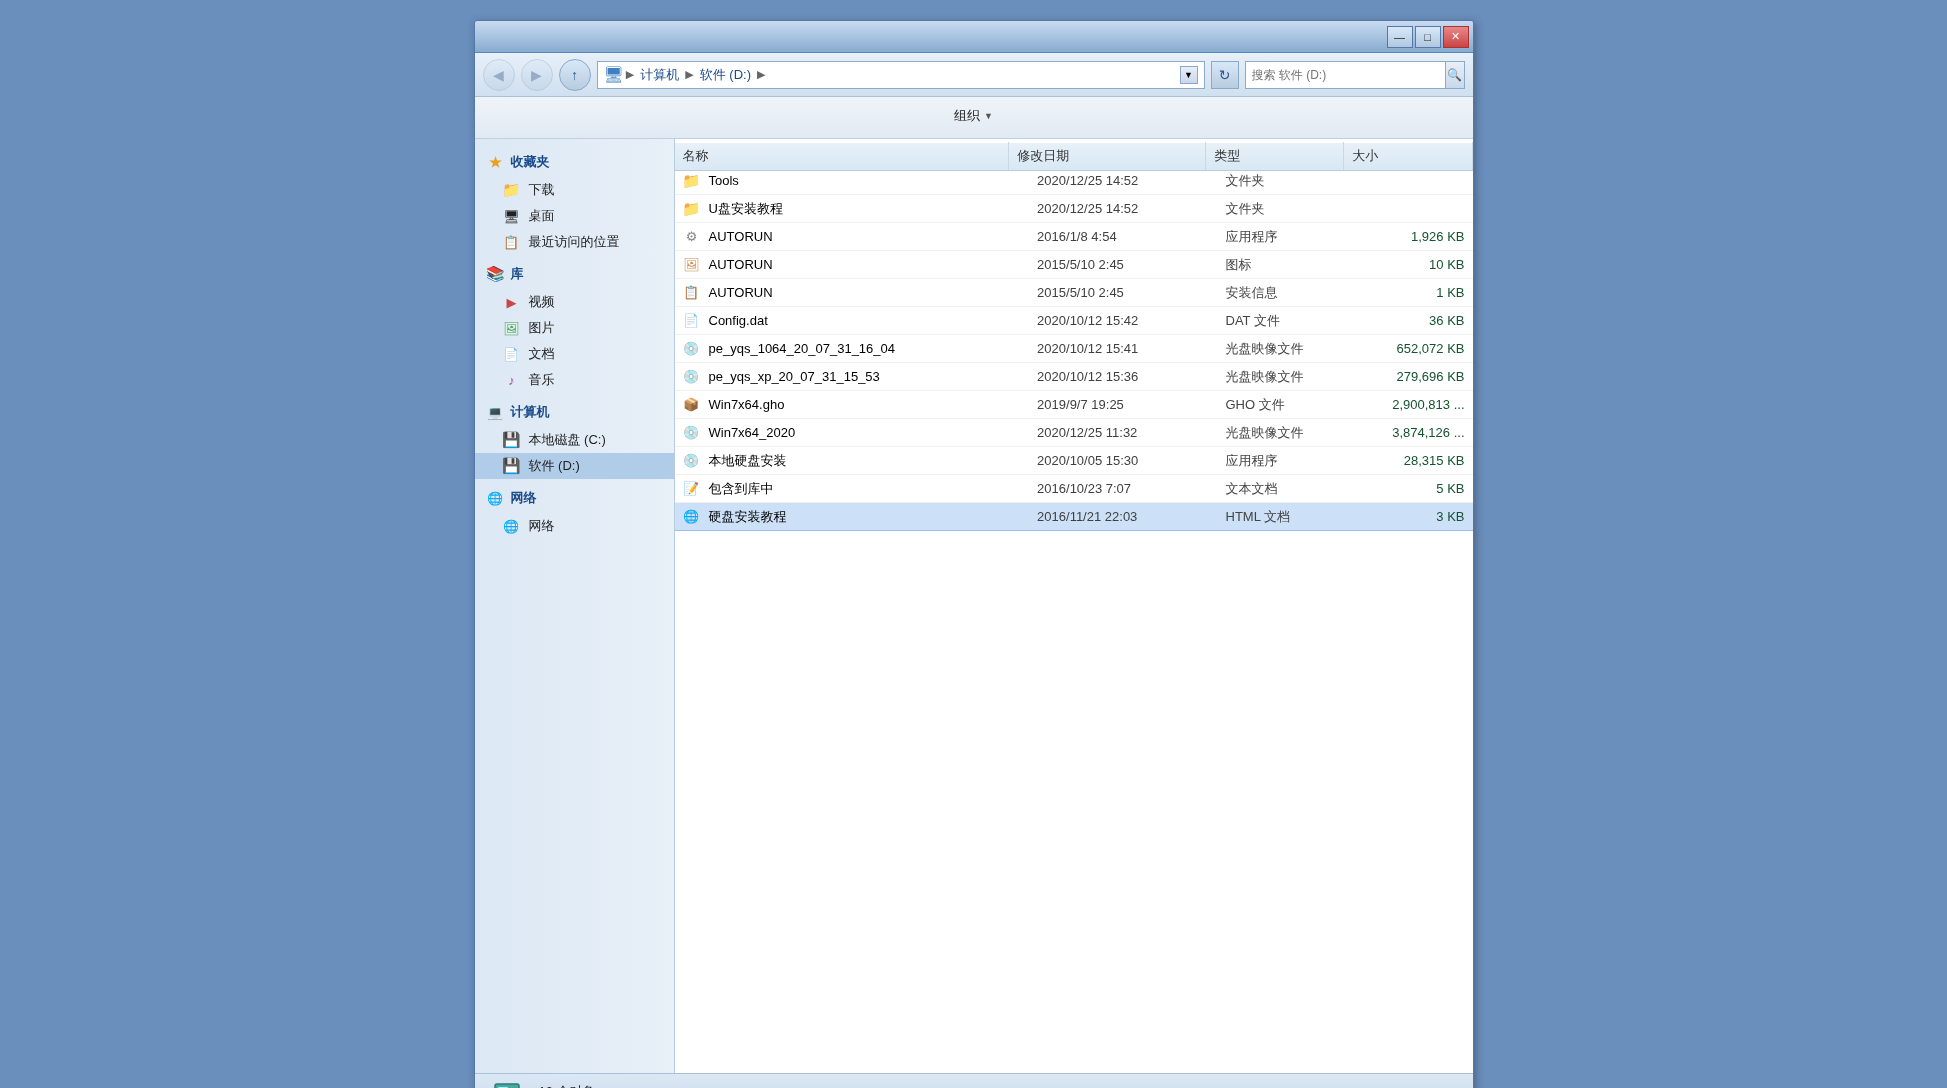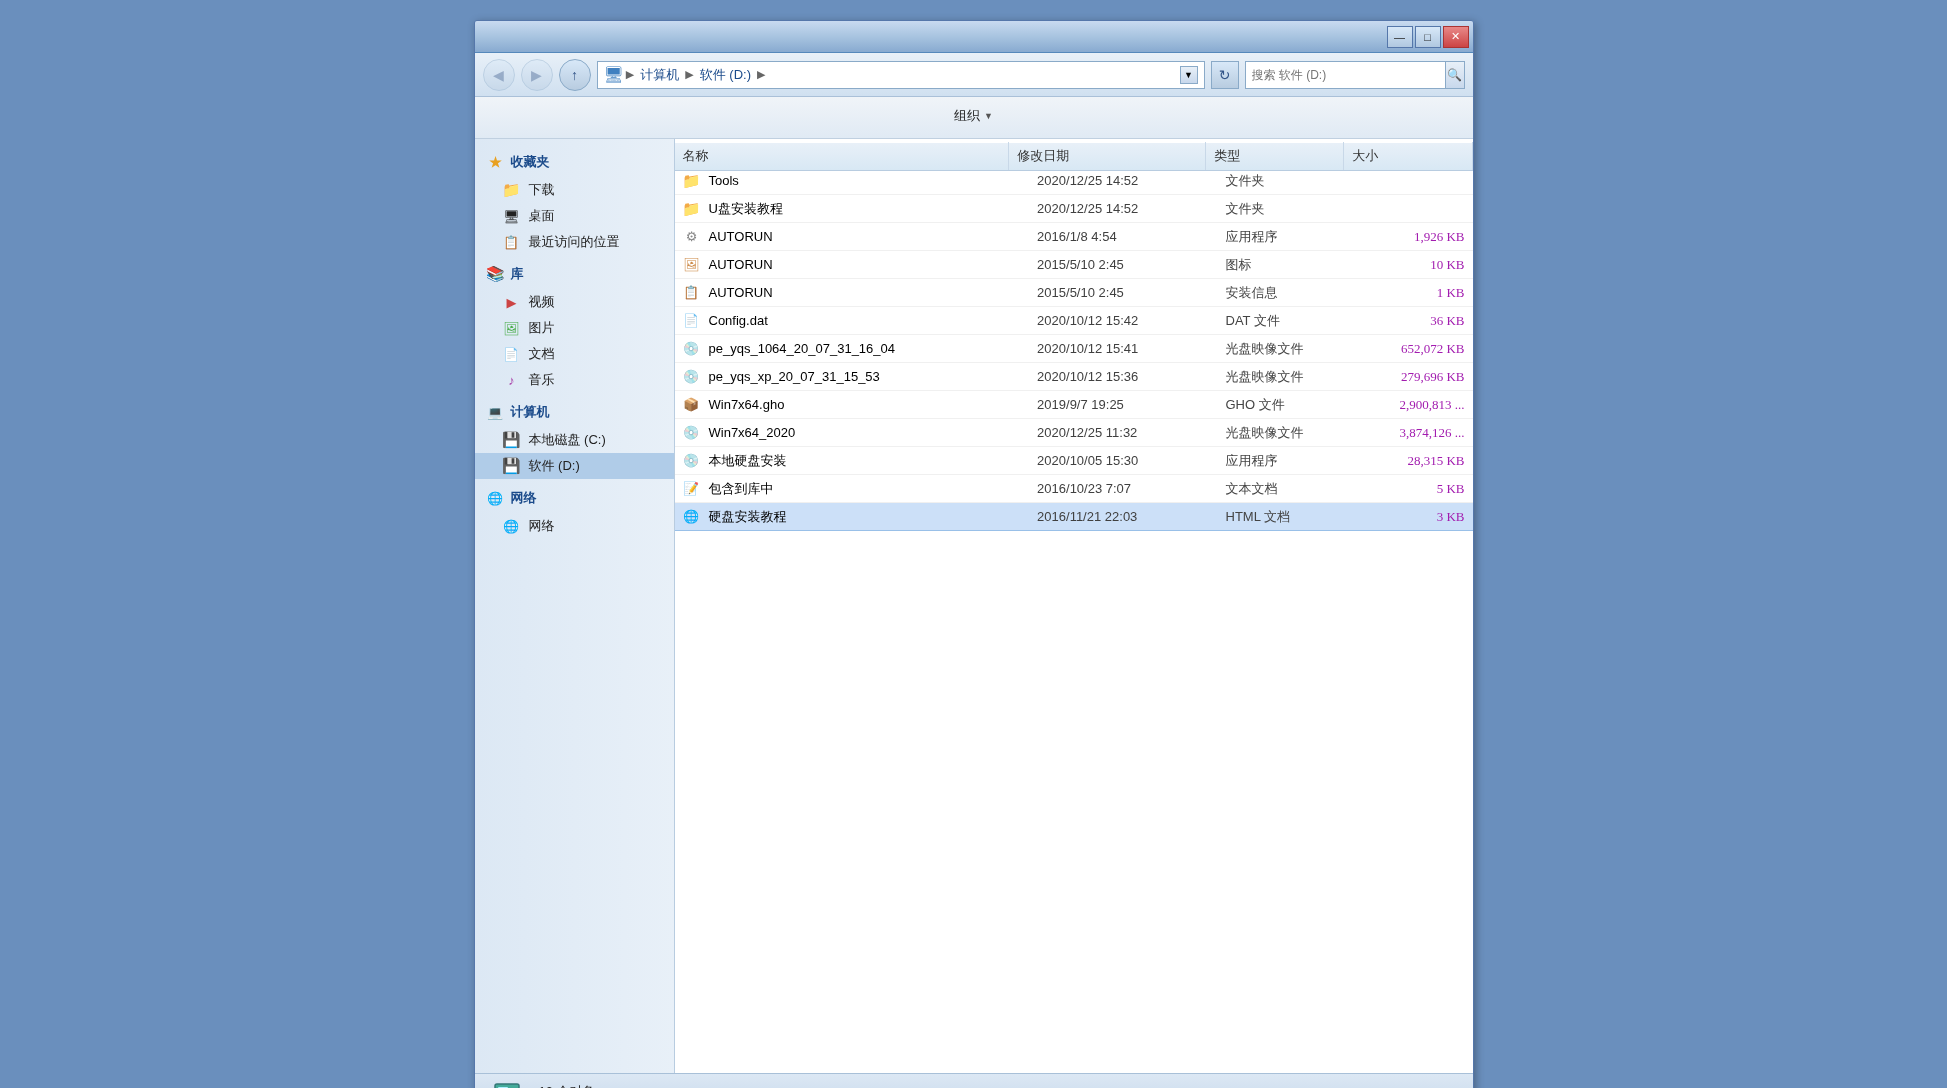--- a/index.html
+++ b/index.html
@@ -269,21 +269,21 @@
       display: flex;
       align-items: center;
       font-size: 13px;
     }
     .file-cell-name {
       width: 340px;
       gap: 8px;
     }
     .file-cell-date { width: 200px; color: #404040; margin-left: 35px; }
     .file-cell-type { width: 140px; color: #444; }
-    .file-cell-size { width: 130px; color: #a21caf; justify-content: flex-end; font-family: Liberation Serif, serif; }
+    .file-cell-size { width: 130px; color: #14532d; justify-content: flex-end; }
     .file-icon { width: 18px; height: 18px; display: inline-flex; align-items: center; justify-content: center; flex-shrink: 0; }
 
     
     .statusbar {
       height: 36px;
       background: linear-gradient(to bottom, #dce8f4, #c8d8ec);
       border-top: 1px solid #a8c0d8;
       display: flex;
       align-items: center;
       padding: 0 16px;

